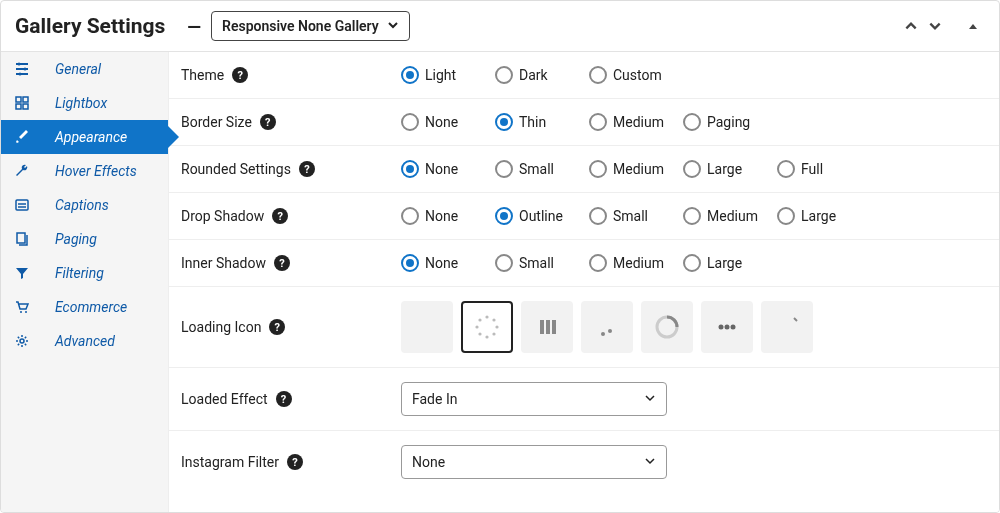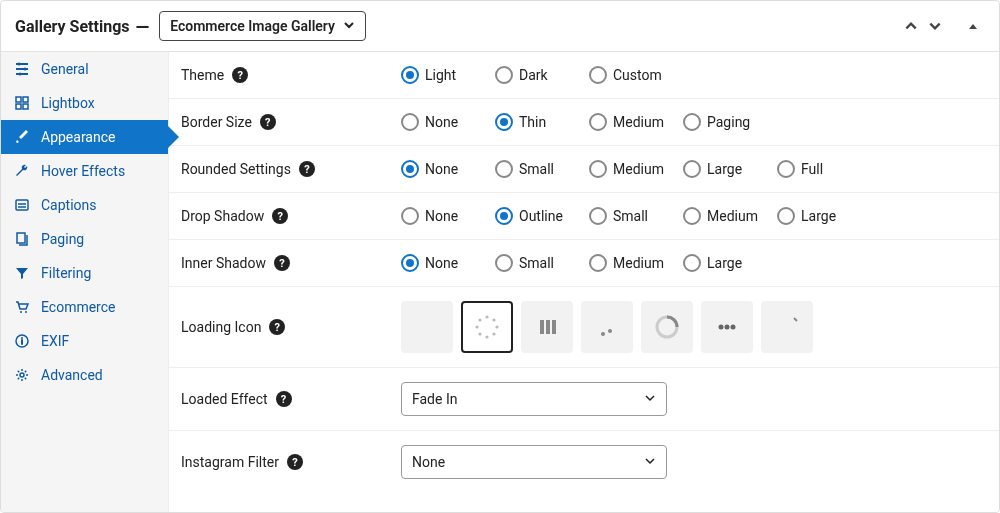--- a/index.html
+++ b/index.html
@@ -17,22 +17,22 @@
     overflow: hidden;
   }
   .header {
     display: flex;
     align-items: center;
     padding: 10px 14px;
     border-bottom: 1px solid #e3e3e3;
   }
   .header .title {
     font-weight: 700;
-    font-size: 16px;
-    margin-right: 6px;
+    font-size: 21px;
+    margin-right: 22px;
   }
   .header .collapse {
     font-weight: 700;
     font-size: 18px;
     margin-right: 10px;
     color: #222;
     user-select: none;
   }
   .header .dropdown {
     display: inline-flex;
@@ -65,22 +65,23 @@
     border-right: 1px solid #eee;
     min-height: 460px;
   }
   .sidebar .item {
     display: flex;
     align-items: center;
     padding: 9px 12px;
     color: #0f5aa7;
     cursor: pointer;
     font-size: 14px;
-    gap: 10px;
+    gap: 24px;
     position: relative;
+    font-style: italic;
   }
   .sidebar .item.active {
     background: #1074c8;
     color: #fff;
   }
   .sidebar .item.active::after {
     content: "";
     position: absolute;
     right: -11px;
     top: 50%;
@@ -190,21 +191,21 @@
 </style>
 </head>
 <body>
 
 <div class="panel">
 
   <div class="header">
     <span class="title">Gallery Settings</span>
     <span class="collapse">—</span>
     <div class="dropdown">
-      <span>Ecommerce Image Gallery</span>
+      <span>Responsive None Gallery</span>
       <span class="chev">
         <svg viewBox="0 0 12 12" width="12" height="12">
             <path d="M2 4l4 4 4-4" fill="none" stroke="#222" stroke-width="2"></path>
           </svg>
       </span>
     </div>
     <div class="spacer"></div>
     <div class="ctrl">
       <svg viewBox="0 0 12 12" width="14" height="14">
           <path d="M2 8l4-4 4 4" fill="none" stroke="#444" stroke-width="2"></path>
@@ -295,29 +296,20 @@
               <path d="M2 3h2l2 7h6l2-5H5" fill="none" stroke="currentColor" stroke-width="1.5"></path>
               <circle cx="7" cy="13" r="1" fill="currentColor"></circle>
               <circle cx="12" cy="13" r="1" fill="currentColor"></circle>
             </svg>
           </span>
         <span>Ecommerce</span>
       </div>
       <div class="item">
         <span class="icon">
             <svg viewBox="0 0 16 16">
-              <circle cx="8" cy="8" r="6" fill="none" stroke="currentColor" stroke-width="1.5"></circle>
-              <path d="M8 7v4M8 5v0" stroke="currentColor" stroke-width="2" stroke-linecap="round"></path>
-            </svg>
-          </span>
-        <span>EXIF</span>
-      </div>
-      <div class="item">
-        <span class="icon">
-            <svg viewBox="0 0 16 16">
               <circle cx="8" cy="8" r="2" fill="none" stroke="currentColor" stroke-width="1.5"></circle>
               <path d="M8 2v2M8 12v2M2 8h2M12 8h2M3.8 3.8l1.4 1.4M10.8 10.8l1.4 1.4M3.8 12.2l1.4-1.4M10.8 5.2l1.4-1.4" stroke="currentColor" stroke-width="1.5"></path>
             </svg>
           </span>
         <span>Advanced</span>
       </div>
     </div>
 
     <div class="main">
 

